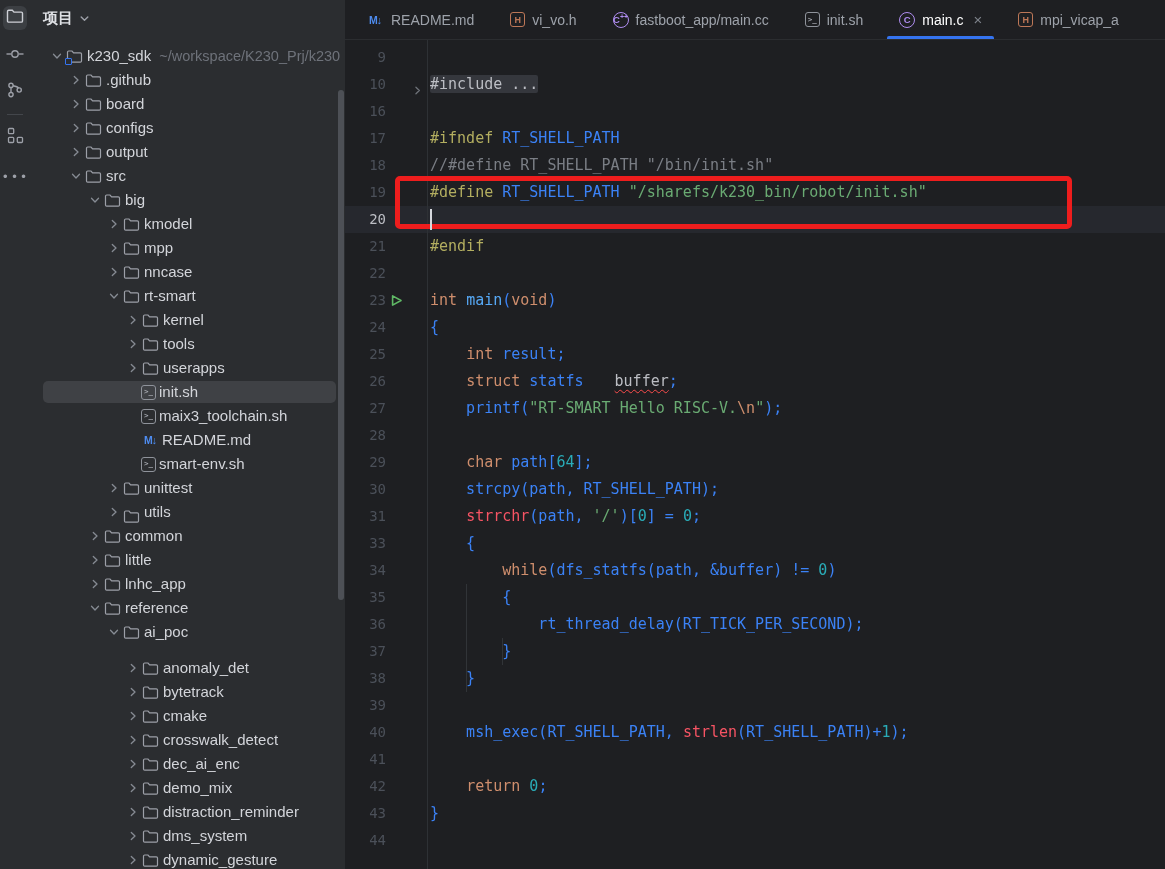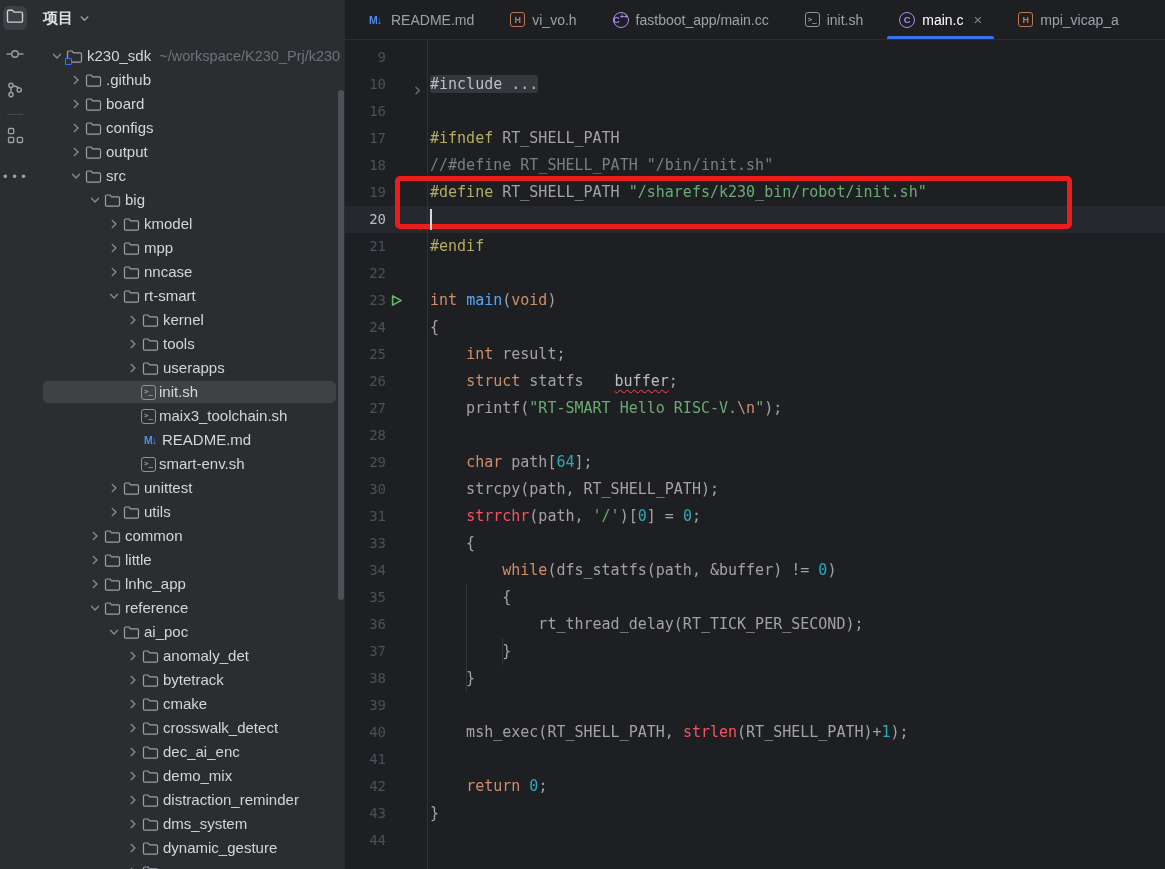--- a/index.html
+++ b/index.html
@@ -46,21 +46,21 @@
   #code{position:absolute;left:0;top:40px;width:820px;bottom:0;padding-top:4px;font-family:"DejaVu Sans Mono","Liberation Mono",monospace;font-size:15px;overflow:hidden;}
   #code::before{content:"";position:absolute;left:82px;top:0;bottom:0;width:1px;background:#2e3135;z-index:2;}
   .cline{display:flex;height:27px;line-height:27px;position:relative;}
   .cline.current{background:#26282e;}
   .lnum{width:41px;text-align:right;color:#4b5059;font-size:14px;flex:none;}
   .cline.current .lnum{color:#bcbec4;}
   .gext{width:44px;flex:none;position:relative;}
   .foldmark{position:absolute;left:26px;top:7px;}
   .runmark{position:absolute;left:4px;top:7px;}
   .ctext{white-space:pre;color:#bcbec4;}
-  .pl{color:#a3a3a3}.pp{color:#b3ae60}.kw{color:#cf8e6d}.fn{color:#56a8f5}
+  .pl{color:#3b82f6}.pp{color:#b3ae60}.kw{color:#cf8e6d}.fn{color:#56a8f5}
   .str{color:#6aab73}.esc{color:#cf8e6d}.num{color:#2aacb8}.com{color:#7a7e85}
   .err{color:#f75464}
   .wavy{color:#bcbec4;text-decoration:underline wavy #fa4b4b 1px;text-underline-offset:3px;margin-left:22px;}
   .fold{background:#35373d;border-radius:2px;}
   .iguide{position:absolute;width:1px;background:#313438;z-index:1;}
   #guide-a{left:121px;top:544px;height:108px;}
   #guide-b{left:157px;top:598px;height:27px;}
   #annotation-box{position:absolute;left:50px;top:176px;width:677px;height:53px;box-sizing:border-box;border:5px solid #ee1d1d;border-radius:5px;z-index:6;pointer-events:none;}
   #caret{position:absolute;left:85px;top:209px;width:2px;height:21px;background:#d6d8dd;z-index:7;}
 </style>
@@ -339,21 +339,21 @@
             <path d="M4.3 2.5 L8 6 L4.3 9.5" fill="none" stroke="#868b93" stroke-width="1.3" stroke-linecap="round" stroke-linejoin="round"></path>
           </svg>
         </span>
         <span class="ic ic-folder">
           <svg width="17" height="15" viewBox="0 0 17 15">
             <path d="M1.5 3.2c0-.7.5-1.2 1.2-1.2h3.3l1.6 1.8h6.7c.7 0 1.2.5 1.2 1.2v7c0 .7-.5 1.2-1.2 1.2H2.7c-.7 0-1.2-.5-1.2-1.2z" fill="none" stroke="#9da0a8" stroke-width="1.2"></path>
           </svg>
         </span>
         <span class="tlab">unittest</span>
       </div>
-      <div class="trow" style="padding-left: 75px;">
+      <div class="trow" style="padding-left: 75px; align-items: flex-end;">
         <span class="chev">
           <svg width="12" height="12" viewBox="0 0 12 12">
             <path d="M4.3 2.5 L8 6 L4.3 9.5" fill="none" stroke="#868b93" stroke-width="1.3" stroke-linecap="round" stroke-linejoin="round"></path>
           </svg>
         </span>
         <span class="ic ic-folder">
           <svg width="17" height="15" viewBox="0 0 17 15">
             <path d="M1.5 3.2c0-.7.5-1.2 1.2-1.2h3.3l1.6 1.8h6.7c.7 0 1.2.5 1.2 1.2v7c0 .7-.5 1.2-1.2 1.2H2.7c-.7 0-1.2-.5-1.2-1.2z" fill="none" stroke="#9da0a8" stroke-width="1.2"></path>
           </svg>
         </span>
@@ -417,21 +417,21 @@
             <path d="M4.3 2.5 L8 6 L4.3 9.5" fill="none" stroke="#868b93" stroke-width="1.3" stroke-linecap="round" stroke-linejoin="round"></path>
           </svg>
         </span>
         <span class="ic ic-folder">
           <svg width="17" height="15" viewBox="0 0 17 15">
             <path d="M1.5 3.2c0-.7.5-1.2 1.2-1.2h3.3l1.6 1.8h6.7c.7 0 1.2.5 1.2 1.2v7c0 .7-.5 1.2-1.2 1.2H2.7c-.7 0-1.2-.5-1.2-1.2z" fill="none" stroke="#9da0a8" stroke-width="1.2"></path>
           </svg>
         </span>
         <span class="tlab">ai_poc</span>
       </div>
-      <div class="trow" style="padding-left: 94px;">
+      <div class="trow" style="padding-left: 94px; margin-top: 12px;">
         <span class="chev">
           <svg width="12" height="12" viewBox="0 0 12 12">
             <path d="M4.3 2.5 L8 6 L4.3 9.5" fill="none" stroke="#868b93" stroke-width="1.3" stroke-linecap="round" stroke-linejoin="round"></path>
           </svg>
         </span>
         <span class="ic ic-folder">
           <svg width="17" height="15" viewBox="0 0 17 15">
             <path d="M1.5 3.2c0-.7.5-1.2 1.2-1.2h3.3l1.6 1.8h6.7c.7 0 1.2.5 1.2 1.2v7c0 .7-.5 1.2-1.2 1.2H2.7c-.7 0-1.2-.5-1.2-1.2z" fill="none" stroke="#9da0a8" stroke-width="1.2"></path>
           </svg>
         </span>

